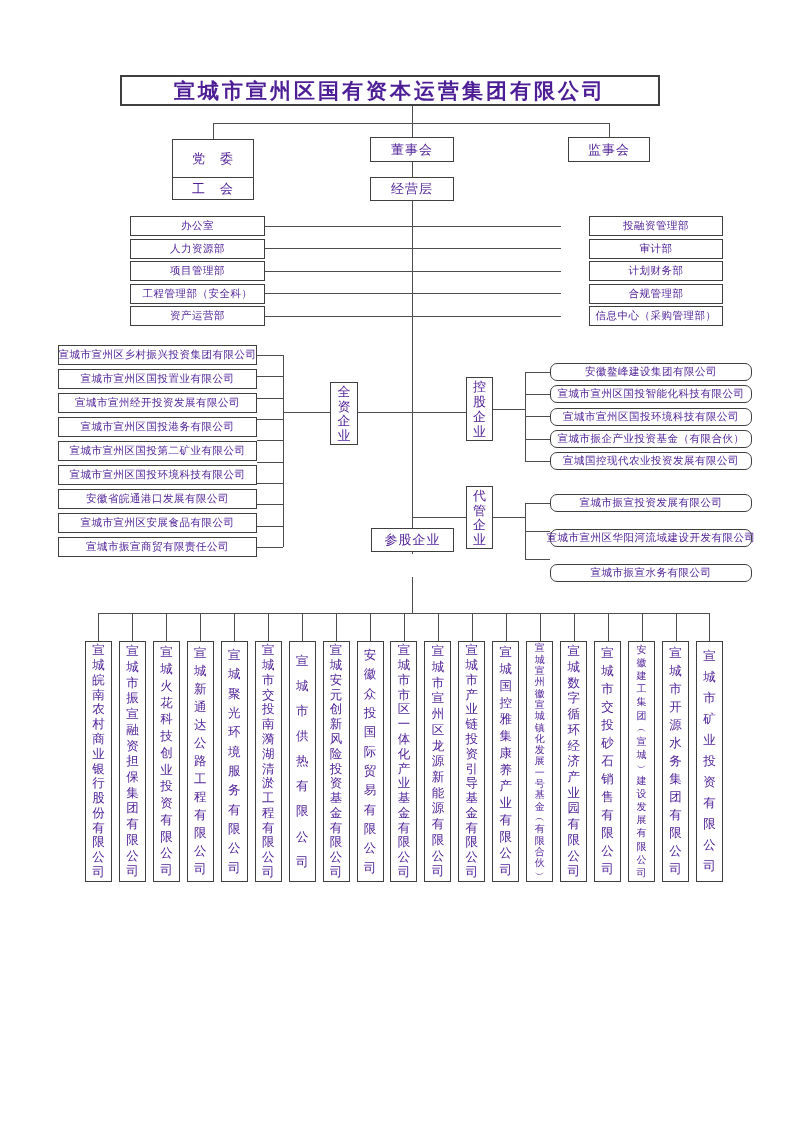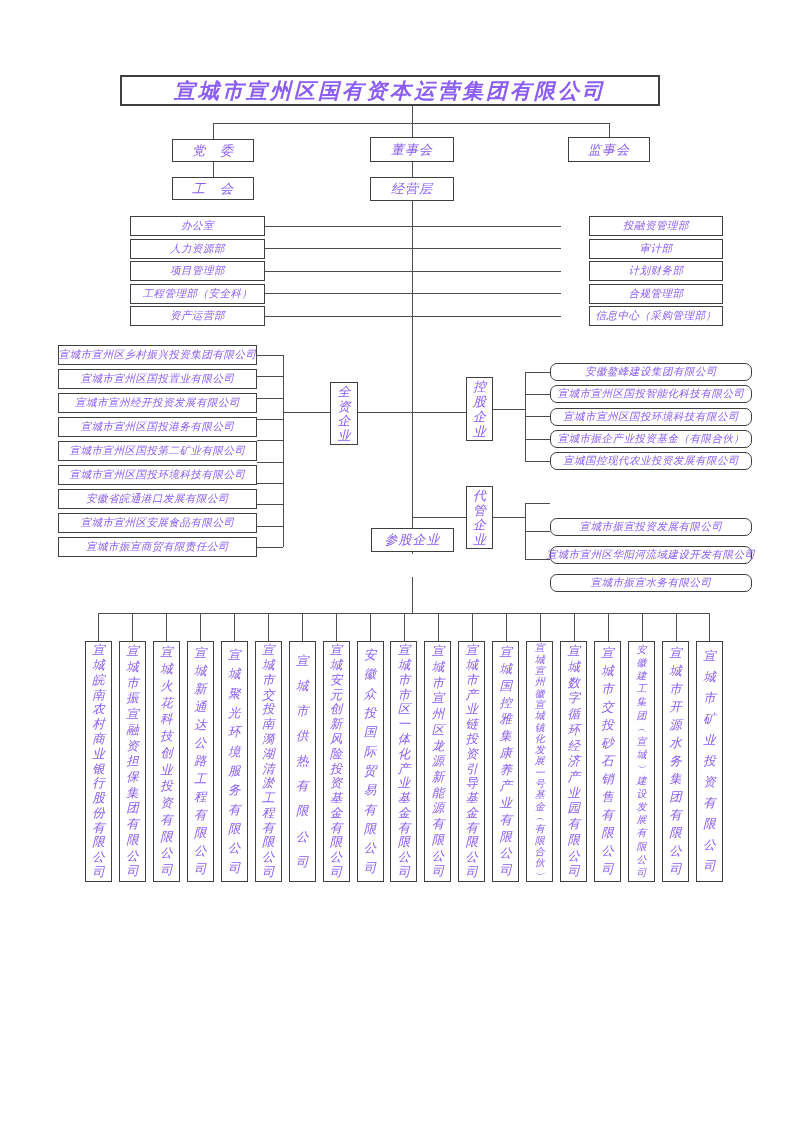--- a/index.html
+++ b/index.html
@@ -1,21 +1,20 @@
 <!DOCTYPE html>
 <html><head>
 <meta charset="utf-8">
 <style>
   * { margin:0; padding:0; box-sizing:border-box; }
   html,body { background:#ffffff; }
   .canvas {
     position:relative; width:800px; height:1131px; background:#ffffff;
-    font-family:"Liberation Serif","DejaVu Serif",serif; color:#8b5cf6;
+    font-family:"Liberation Serif","DejaVu Serif",serif; color:#4c1d95;
     overflow:hidden;
-    font-style:italic;
   }
   .line { position:absolute; background:#4d4d4d; }
   .h { height:1px; }
   .v { width:1px; }
   .box {
     position:absolute; background:#ffffff; border:1px solid #3f3f3f;
     display:flex; align-items:center; justify-content:center;
     text-align:center; white-space:nowrap;
   }
   .title-box { border-width:2px; font-size:21px; font-weight:bold; letter-spacing:3px; }
@@ -113,21 +112,21 @@
   <div class="line v" style="left:506px;top:613px;height:28px"></div>
   <div class="line v" style="left:540px;top:613px;height:28px"></div>
   <div class="line v" style="left:574px;top:613px;height:28px"></div>
   <div class="line v" style="left:608px;top:613px;height:28px"></div>
   <div class="line v" style="left:642px;top:613px;height:28px"></div>
   <div class="line v" style="left:676px;top:613px;height:28px"></div>
   <div class="line v" style="left:709px;top:613px;height:28px"></div>
 
   <div class="box title-box" style="left:120px;top:75px;width:540px;height:31px">宣城市宣州区国有资本运营集团有限公司</div>
 
-  <div class="box lvl2" style="left:172px;top:139px;width:82px;height:23px">党　委</div>
+  <div class="box lvl2" style="left:172px;top:139px;width:82px;height:39px">党　委</div>
   <div class="box lvl2" style="left:370px;top:137px;width:84px;height:25px">董事会</div>
   <div class="box lvl2" style="left:568px;top:137px;width:82px;height:25px">监事会</div>
   <div class="box lvl2" style="left:172px;top:177px;width:82px;height:23px">工　会</div>
   <div class="box lvl2" style="left:370px;top:177px;width:84px;height:24px">经营层</div>
 
   <div class="listcol" style="left:130px;top:216px;width:135px;height:110px">
     <div class="box dept">办公室</div>
     <div class="box dept">人力资源部</div>
     <div class="box dept">项目管理部</div>
     <div class="box dept">工程管理部（安全科）</div>
@@ -174,21 +173,21 @@
     </div>
 
   <div class="listcol short" style="left:550px;top:363px;width:202px;height:107px">
     <div class="box">安徽鳌峰建设集团有限公司</div>
     <div class="box">宣城市宣州区国投智能化科技有限公司</div>
     <div class="box">宣城市宣州区国投环境科技有限公司</div>
     <div class="box">宣城市振企产业投资基金（有限合伙）</div>
     <div class="box">宣城国控现代农业投资发展有限公司</div>
   </div>
 
-  <div class="listcol short" style="left:550px;top:518px;width:202px;height:74px">
+  <div class="listcol short" style="left:550px;top:494px;width:202px;height:88px">
     <div class="box">宣城市振宣投资发展有限公司</div>
     <div class="box">宣城市宣州区华阳河流域建设开发有限公司</div>
     <div class="box">宣城市振宣水务有限公司</div>
   </div>
 
   <div class="box lvl2" style="left:371px;top:528px;width:83px;height:24px">参股企业</div>
 
   <div class="bottomrow">
     <div class="vbox">
         <span>宣</span>

